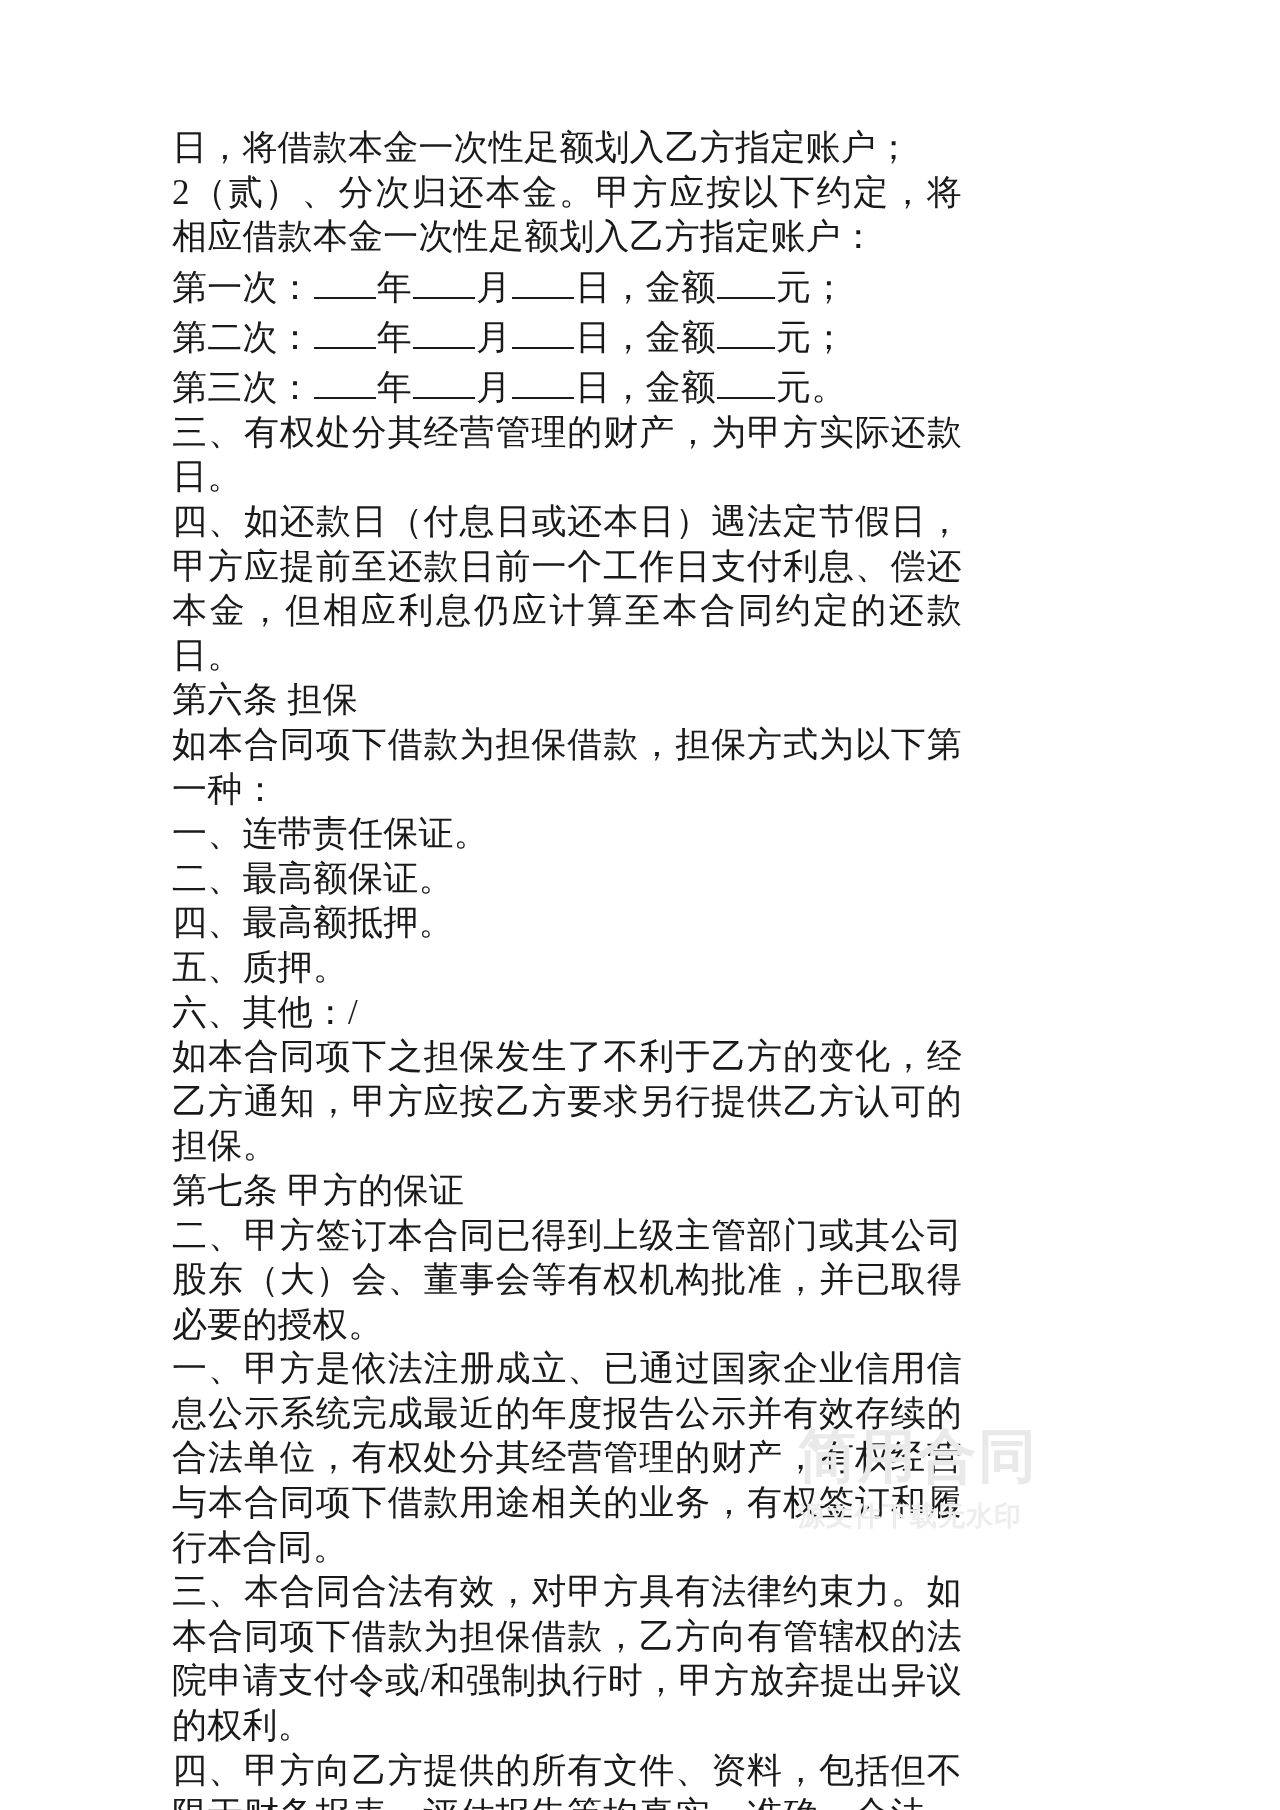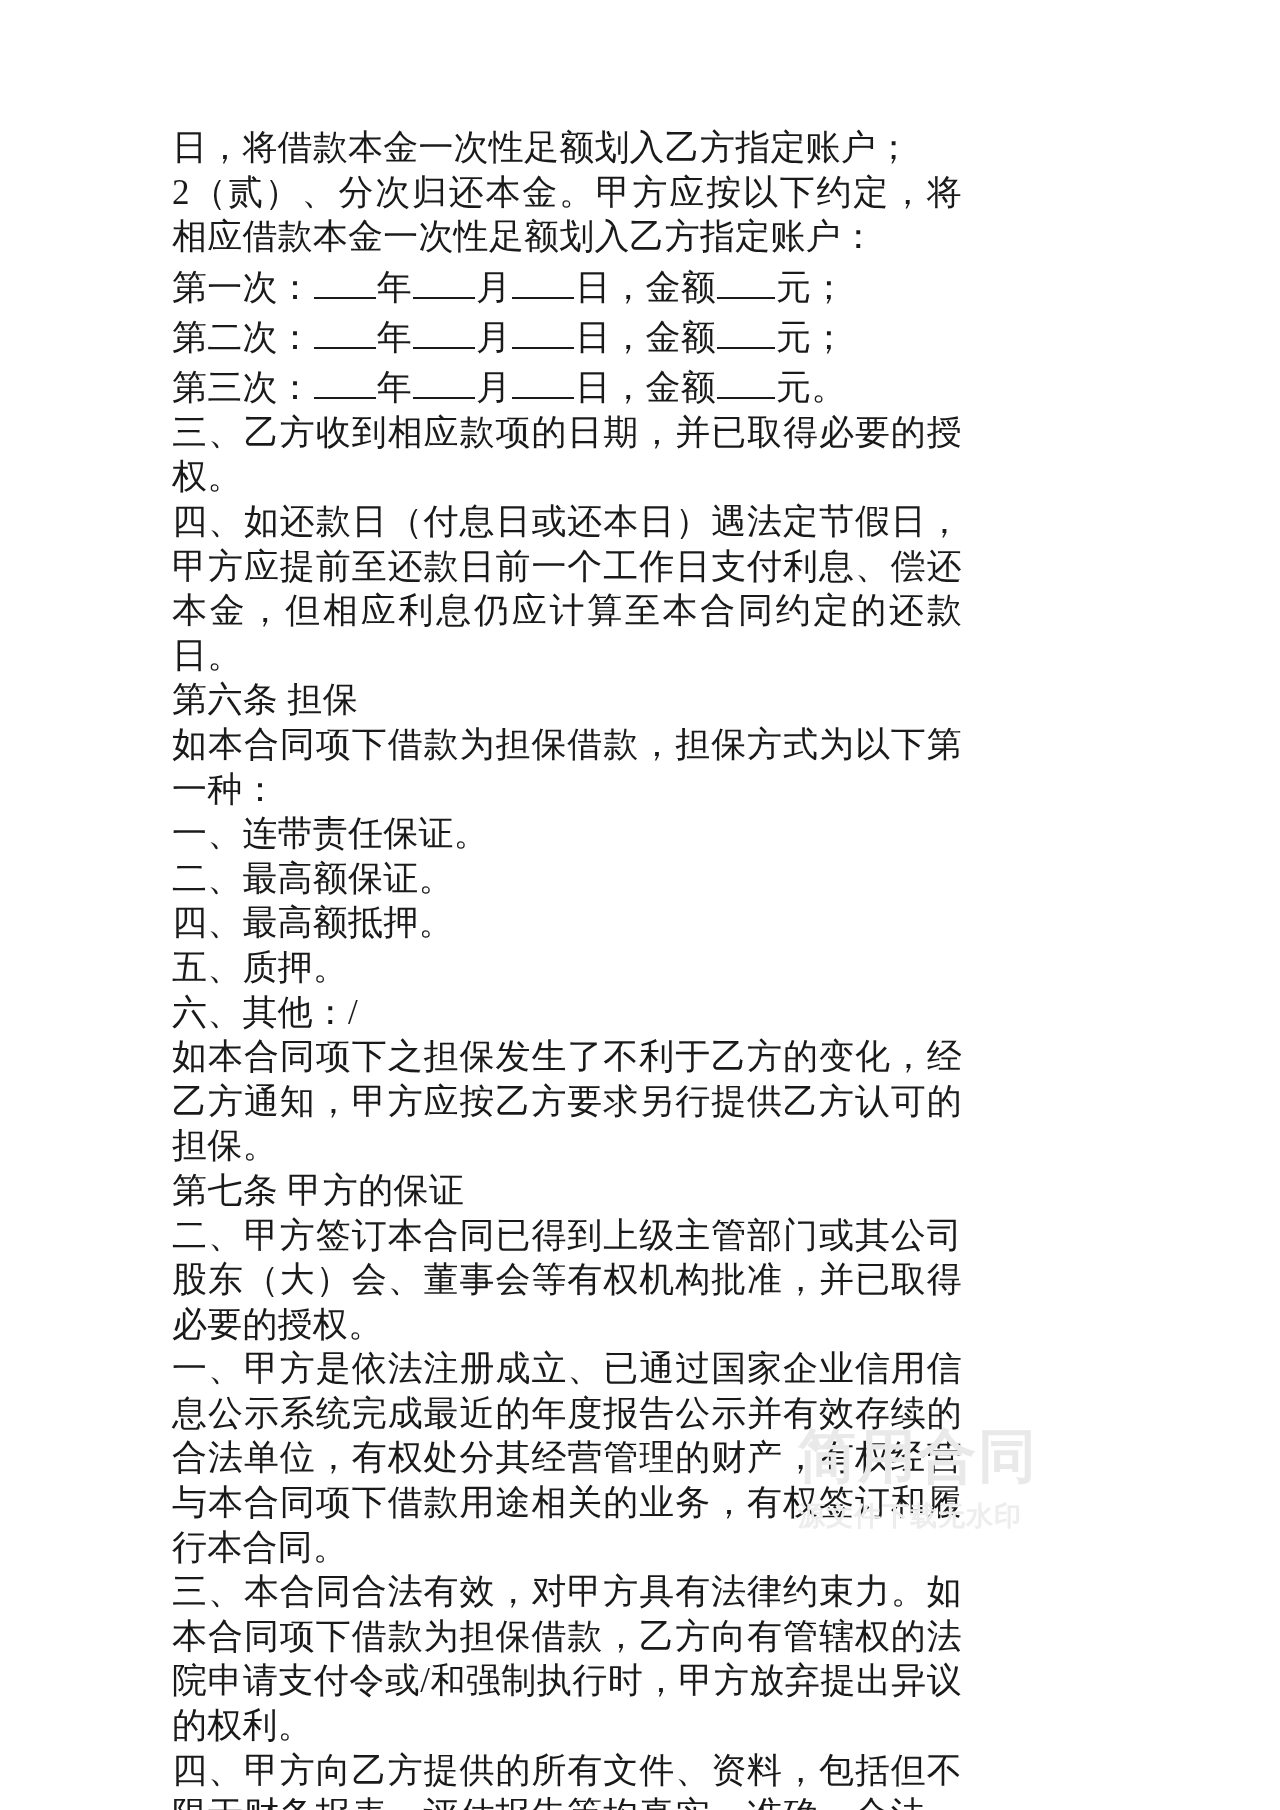--- a/index.html
+++ b/index.html
@@ -93,21 +93,21 @@
     </p>
 
     <p class="para fill-line">
       <span>第二次：</span><span class="blank w-date"></span><span>年</span><span class="blank w-date"></span><span>月</span><span class="blank w-date"></span><span>日</span><span>，金额</span><span class="blank w-amt"></span><span>元</span><span>；</span>
     </p>
 
     <p class="para fill-line">
       <span>第三次：</span><span class="blank w-date"></span><span>年</span><span class="blank w-date"></span><span>月</span><span class="blank w-date"></span><span>日</span><span>，金额</span><span class="blank w-amt"></span><span>元</span><span>。</span>
     </p>
 
-    <p class="para">三、乙方收到相应款项的日期，并已取得必要的授权。</p>
+    <p class="para">三、有权处分其经营管理的财产，为甲方实际还款日。</p>
 
     <p class="para">四、如还款日（付息日或还本日）遇法定节假日，甲方应提前至还款日前一个工作日支付利息、偿还本金，但相应利息仍应计算至本合同约定的还款日。</p>
 
     <p class="para heading">第六条 担保</p>
 
     <p class="para">如本合同项下借款为担保借款，担保方式为以下第一种：</p>
 
     <p class="para">一、连带责任保证。</p>
     <p class="para">二、最高额保证。</p>
     <p class="para">四、最高额抵押。</p>

